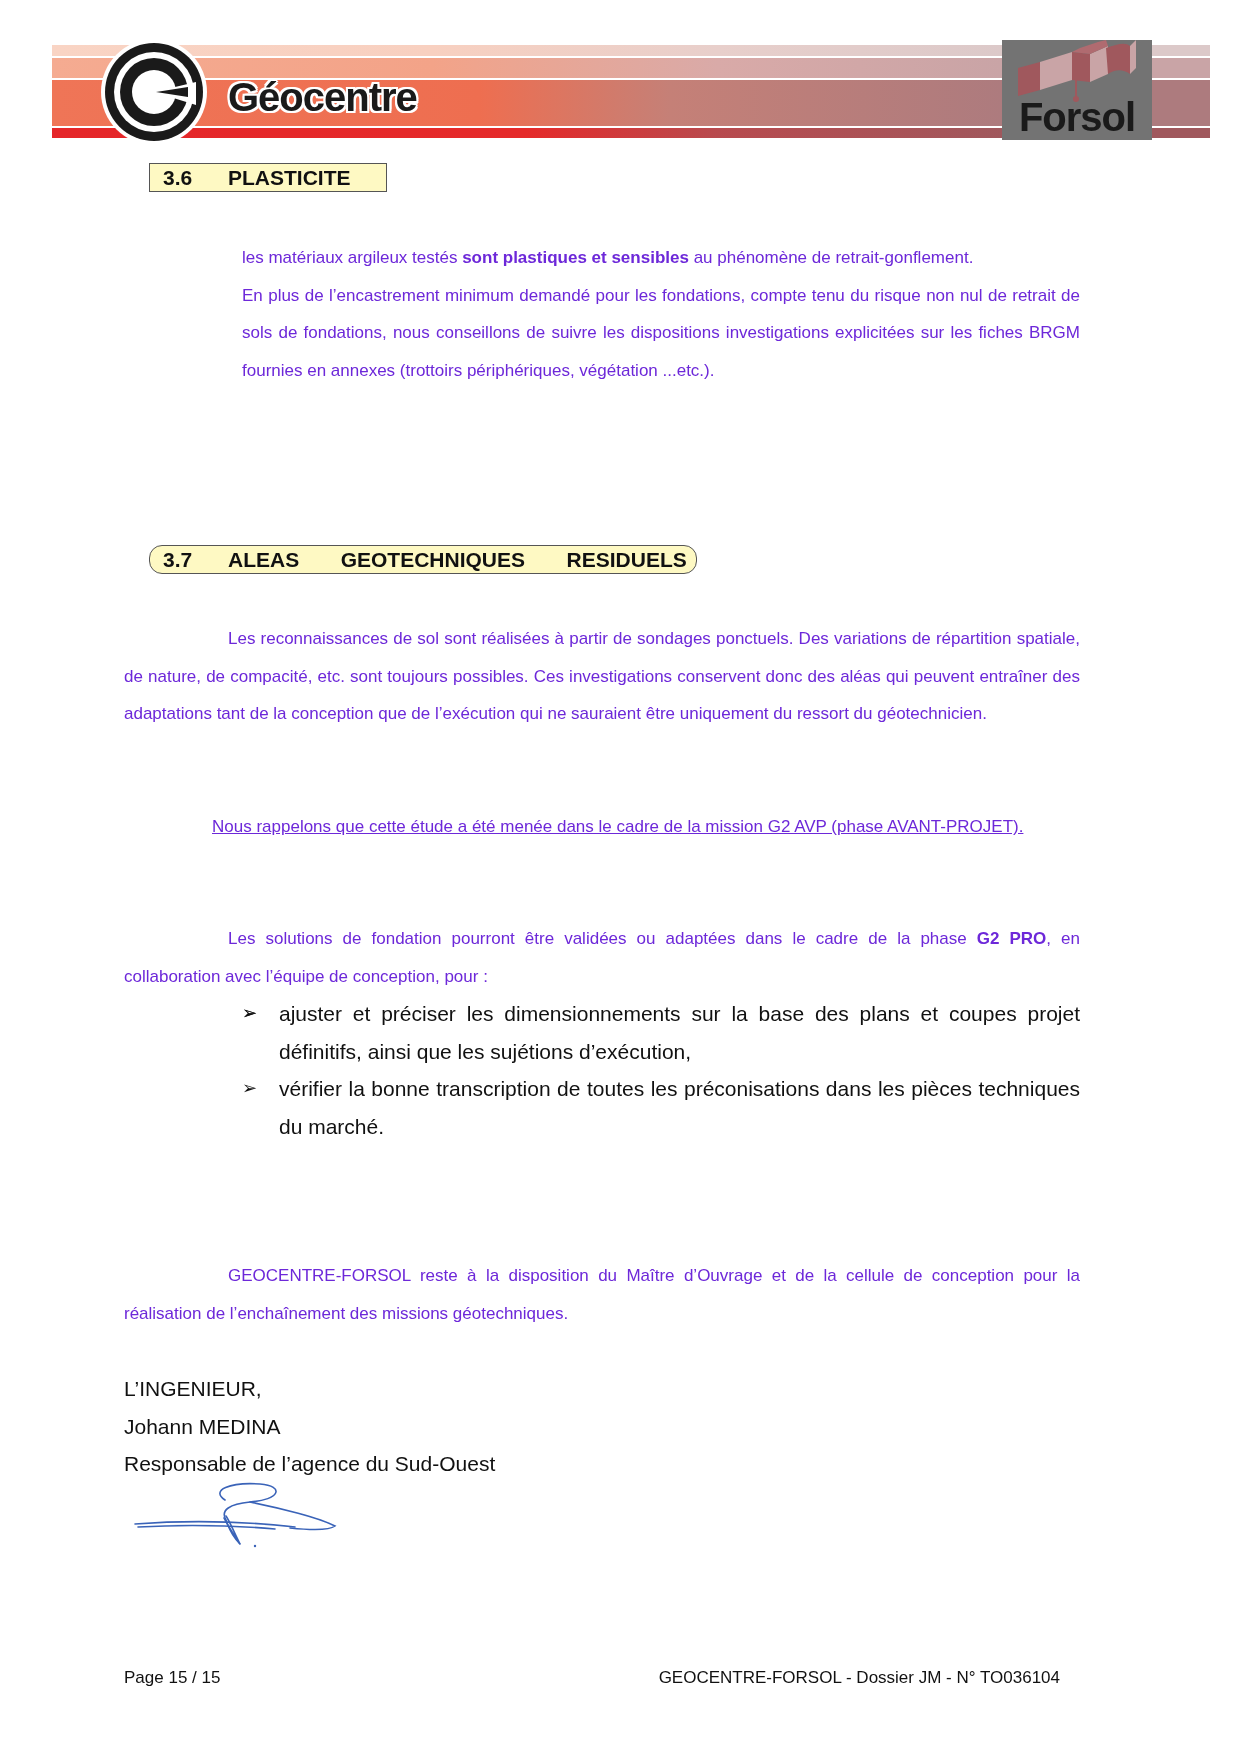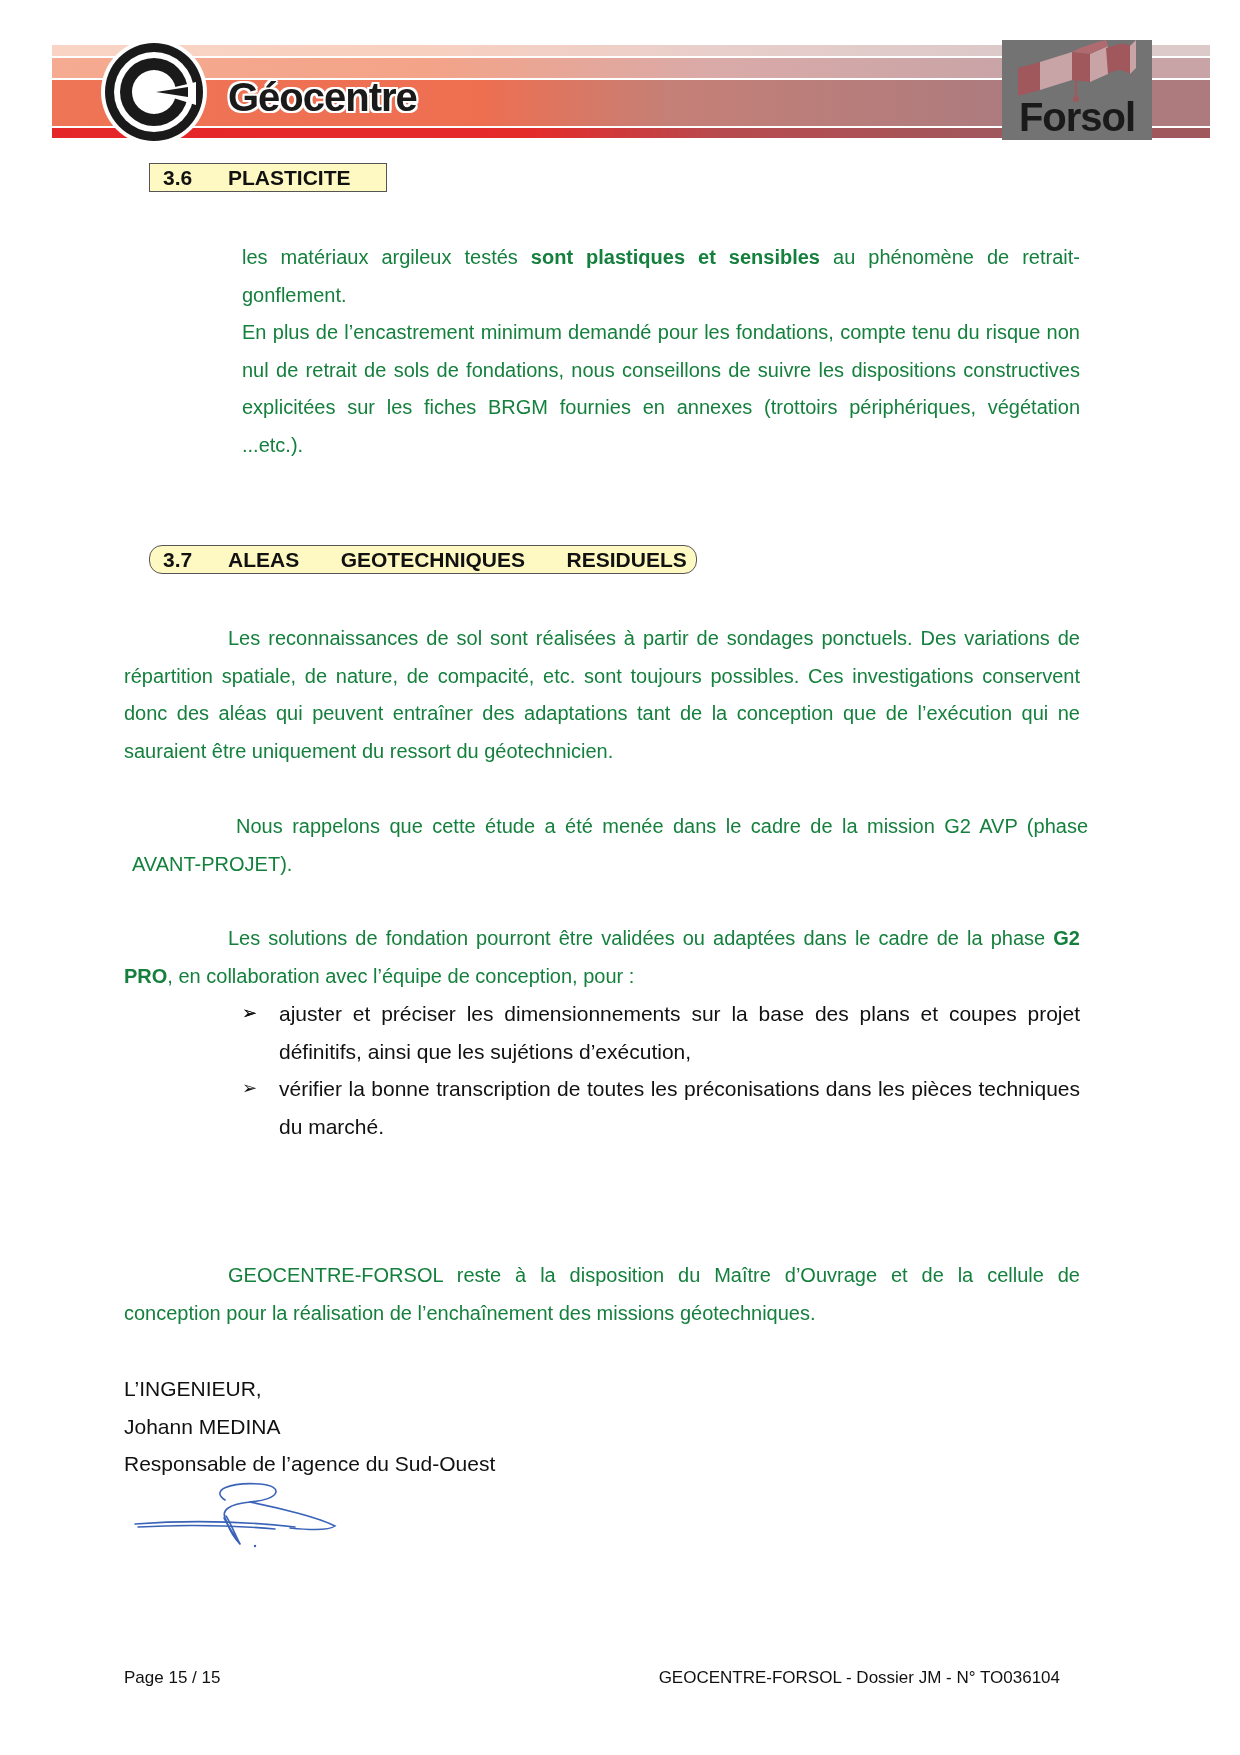--- a/index.html
+++ b/index.html
@@ -26,28 +26,28 @@
 
   
   .sec-head { position: absolute; left: 149px; height: 29px; background: #fef9c3; border: 1px solid #555; box-sizing: border-box;
      font-weight: bold; font-size: 21px; line-height: 27px; }
   .sec-head .num { position: absolute; left: 13px; }
   .sec-head .ttl { position: absolute; left: 78px; white-space: pre; word-spacing: 8px; }
   #h36 { top: 163px; width: 238px; }
   #h37 { top: 545px; width: 548px; border-radius: 13px; }
 
   
-  .txt { position: absolute; font-size: 20px; line-height: 37.5px; text-align: justify; color: #15803d; }
+  .txt { position: absolute; font-size: 17px; line-height: 37.5px; text-align: justify; color: #6d28d9; }
   .txt p { margin: 0; }
   .indent { text-indent: 104px; }
   .last-left { text-align-last: left; }
 
   #p36 { left: 242px; top: 239px; width: 838px; }
   #p37a { left: 124px; top: 620px; width: 956px; }
-  #p37b { left: 132px; top: 808px; width: 956px; }
+  #p37b { left: 108px; top: 808px; width: 956px; text-decoration: underline; }
   #p37c { left: 124px; top: 920px; width: 956px; }
   #bullets { position: absolute; left: 242px; top: 995px; width: 838px; font-size: 21px; line-height: 37.5px; }
   .bullet { position: relative; padding-left: 37px; text-align: justify; }
   .bullet .arrow { position: absolute; left: 0; top: 0; font-size: 18px; }
   #p37d { left: 124px; top: 1257px; width: 956px; }
 
   #sig { position: absolute; left: 124px; top: 1370px; font-size: 21px; line-height: 37.5px; }
   #sig-img { position: absolute; left: 130px; top: 1480px; width: 230px; height: 70px; }
 
   .footer { position: absolute; top: 1668px; font-size: 17px; color: #111; }
@@ -94,21 +94,21 @@
   </div>
 </div>
 
 <div class="sec-head" id="h36">
   <span class="num">3.6</span>
   <span class="ttl">PLASTICITE</span>
 </div>
 
 <div class="txt" id="p36">
   <p class="last-left"><span>les matériaux argileux testés </span><b>sont plastiques et sensibles</b><span> au phénomène de retrait-gonflement.</span></p>
-  <p class="last-left">En plus de l’encastrement minimum demandé pour les fondations, compte tenu du risque non nul de retrait de sols de fondations, nous conseillons de suivre les dispositions constructives explicitées sur les fiches BRGM fournies en annexes (trottoirs périphériques, végétation ...etc.).</p>
+  <p class="last-left">En plus de l’encastrement minimum demandé pour les fondations, compte tenu du risque non nul de retrait de sols de fondations, nous conseillons de suivre les dispositions investigations explicitées sur les fiches BRGM fournies en annexes (trottoirs périphériques, végétation ...etc.).</p>
 </div>
 
 <div class="sec-head" id="h37">
   <span class="num">3.7</span>
   <span class="ttl">ALEAS   GEOTECHNIQUES   RESIDUELS</span>
 </div>
 
 <div class="txt" id="p37a">
   <p class="indent last-left">Les reconnaissances de sol sont réalisées à partir de sondages ponctuels. Des variations de répartition spatiale, de nature, de compacité, etc. sont toujours possibles. Ces investigations conservent donc des aléas qui peuvent entraîner des adaptations tant de la conception que de l’exécution qui ne sauraient être uniquement du ressort du géotechnicien.</p>
 </div>

